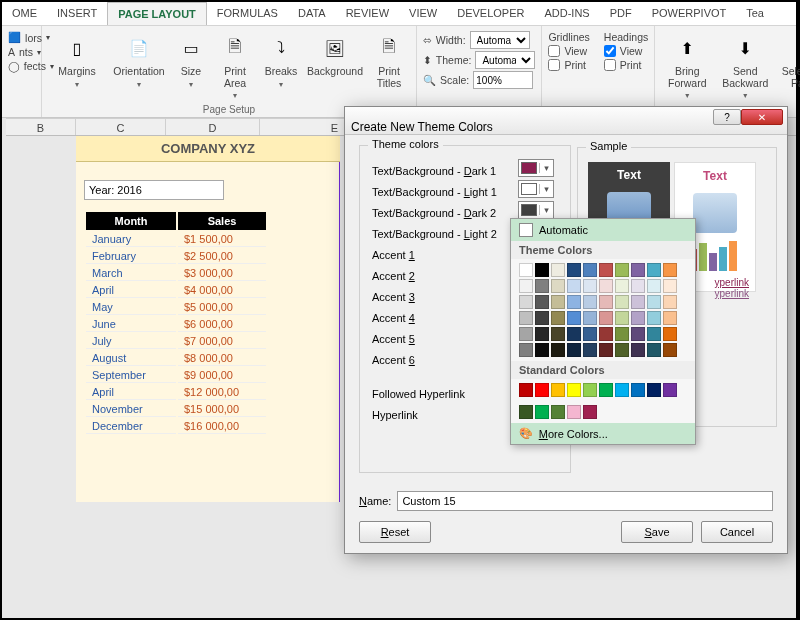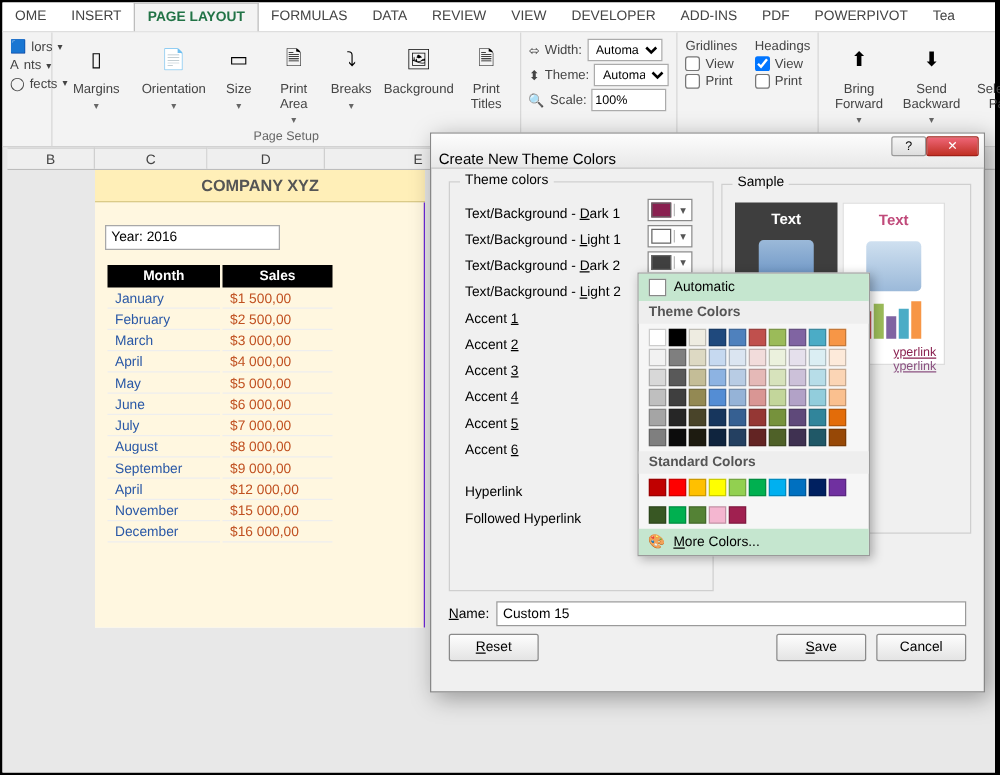--- a/index.html
+++ b/index.html
@@ -45,21 +45,21 @@
 .winbtn { width: 28px; height: 16px; border: 1px solid #9a9a9a; background: linear-gradient(#f6f6f6,#dedede); font-size: 10px; display: flex; align-items: center; justify-content: center; border-radius: 2px; cursor: pointer; }
 .winbtn.close { background: linear-gradient(#e67,#c13024); color: #fff; border-color: #a02018; width: 42px; }
 .dlg-body { padding: 10px 14px; }
 .fieldset { border: 1px solid #cfcfcf; padding: 10px 12px 10px; margin-bottom: 8px; position: relative; }
 .fieldset-label { position: absolute; top: -8px; left: 8px; background: #f0f0f0; padding: 0 4px; font-size: 11px; }
 .theme-row { display: flex; align-items: flex-end; margin: 3px 0; gap: 6px; font-size: 11px; }
 .theme-row .lbl { width: 140px; }
 .swatchbtn { width: 36px; height: 18px; border: 1px solid #8a8a8a; background: #fff; display: flex; align-items: center; cursor: pointer; }
 .swatchbtn .sw { width: 16px; height: 12px; margin-left: 2px; border: 1px solid #666; }
 .swatchbtn .dd { margin-left: auto; width: 14px; text-align: center; font-size: 9px; color: #555; border-left: 1px solid #bbb; }
-.name-row { display: flex; align-items: center; gap: 6px; font-size: 11px; margin: 0 0; }
+.name-row { display: flex; align-items: center; gap: 6px; font-size: 11px; margin: 10px 0; }
 .name-row input { flex: 1; height: 20px; border: 1px solid #9a9a9a; font-size: 11px; padding: 0 4px; }
 .dlg-btns { display: flex; gap: 8px; margin-top: 6px; }
 .dlg-btns .spacer { flex: 1; }
 .dlg-btns button { width: 72px; height: 22px; font-size: 11px; border: 1px solid #8a8a8a; background: linear-gradient(#fdfdfd,#e4e4e4); cursor: pointer; border-radius: 2px; }
 
 
 .sample-fs { position: absolute; left: 232px; top: 40px; width: 200px; height: 280px; border: 1px solid #cfcfcf; padding: 14px 10px; }
 .sample-fs .fieldset-label { top: -8px; }
 .sample-card { display: flex; gap: 4px; }
 .sc-left, .sc-right { width: 82px; height: 130px; }
@@ -388,30 +388,30 @@
               </div>
               <div class="theme-row">
                 <div class="lbl">Accent <span class="u">6</span></div>
                 <div class="swatchbtn">
                   <div class="sw" style="background:#f79646"></div>
                   <div class="dd">▾</div>
                 </div>
               </div>
               <div style="height: 10px;"></div>
               <div class="theme-row">
+                <div class="lbl">Followed Hyperlink</div>
+                <div class="swatchbtn">
+                  <div class="sw" style="background:#8a5080"></div>
+                  <div class="dd">▾</div>
+                </div>
+              </div>
+              <div class="theme-row">
                 <div class="lbl">Hyperlink</div>
                 <div class="swatchbtn">
                   <div class="sw" style="background:#8a2050"></div>
-                  <div class="dd">▾</div>
-                </div>
-              </div>
-              <div class="theme-row">
-                <div class="lbl">Followed Hyperlink</div>
-                <div class="swatchbtn">
-                  <div class="sw" style="background:#8a5080"></div>
                   <div class="dd">▾</div>
                 </div>
               </div>
             </div>
         </div>
       </div>
 
       <div class="sample-fs">
         <div class="fieldset-label">Sample</div>
         <div class="sample-card">

